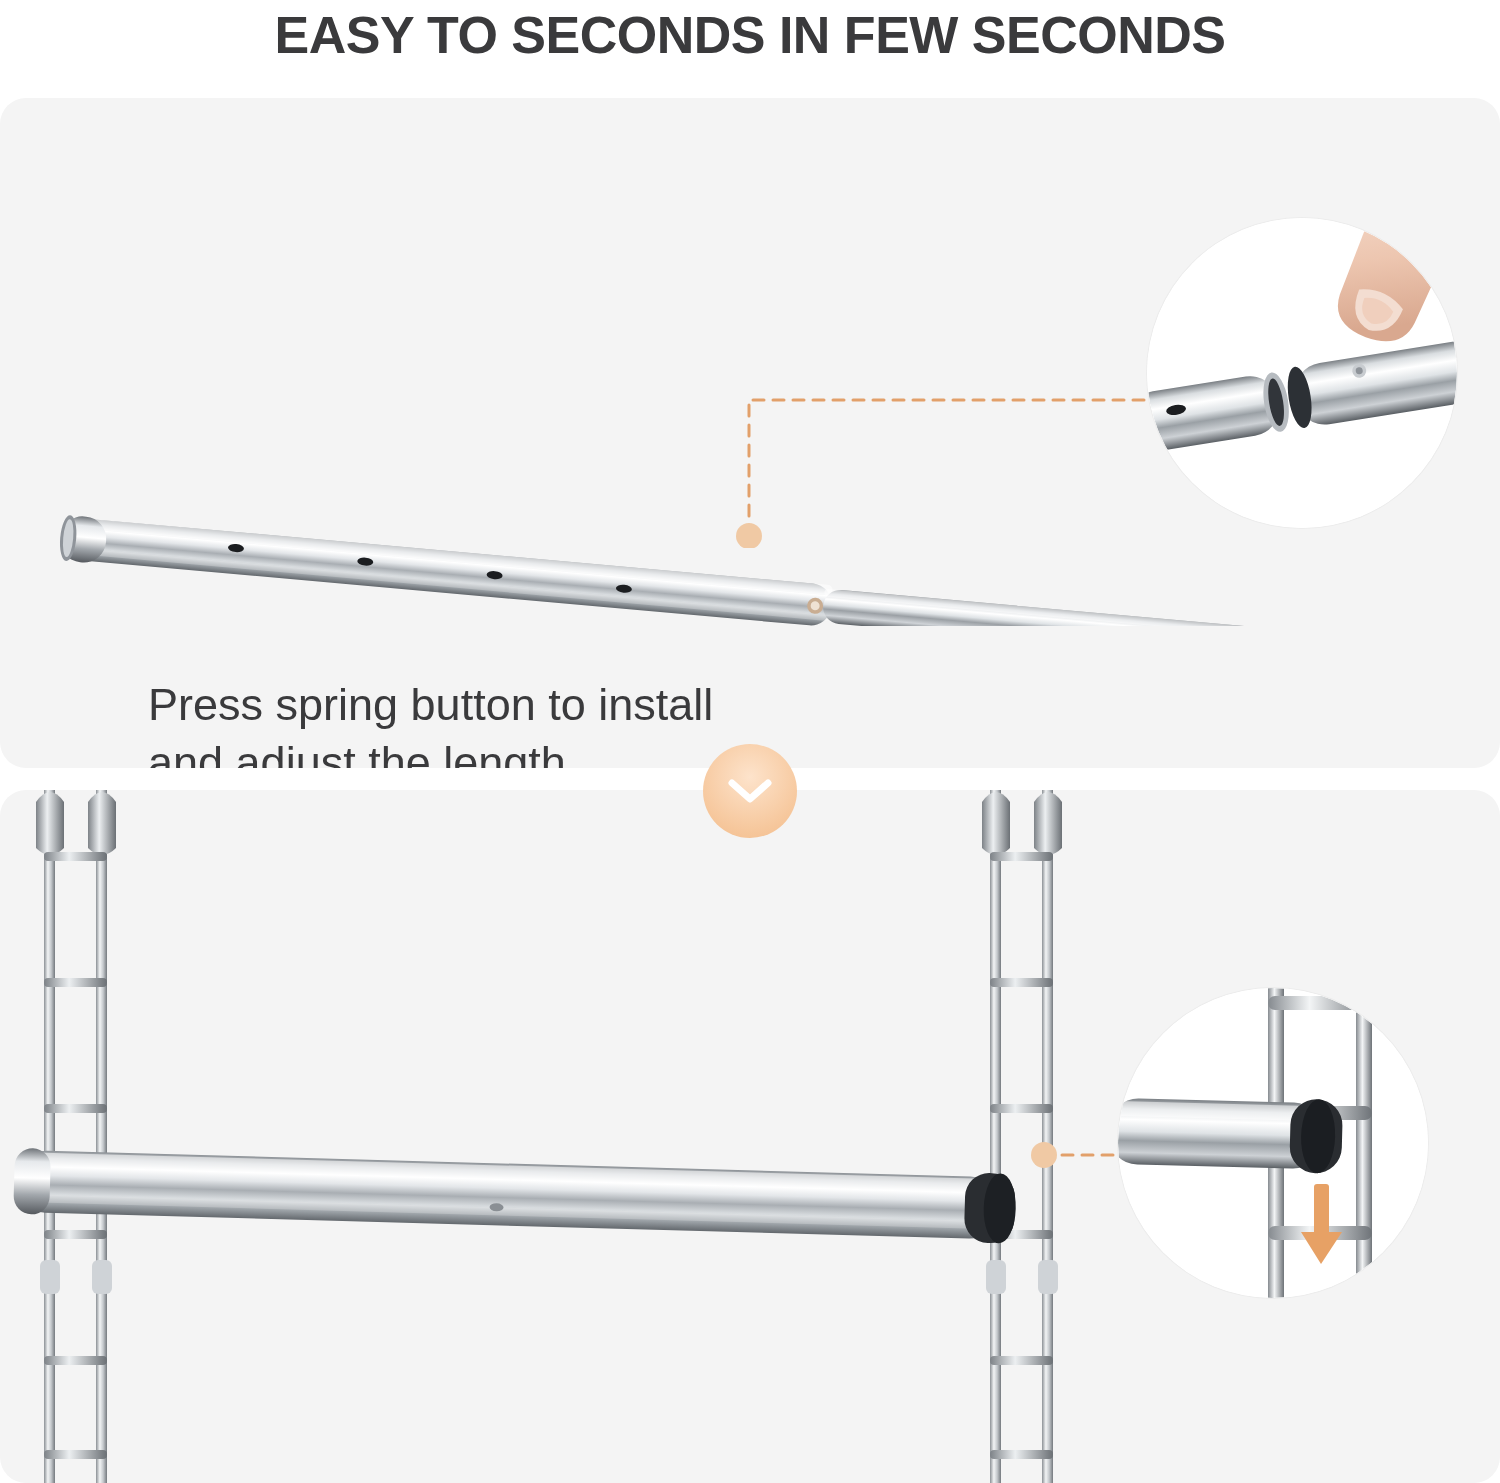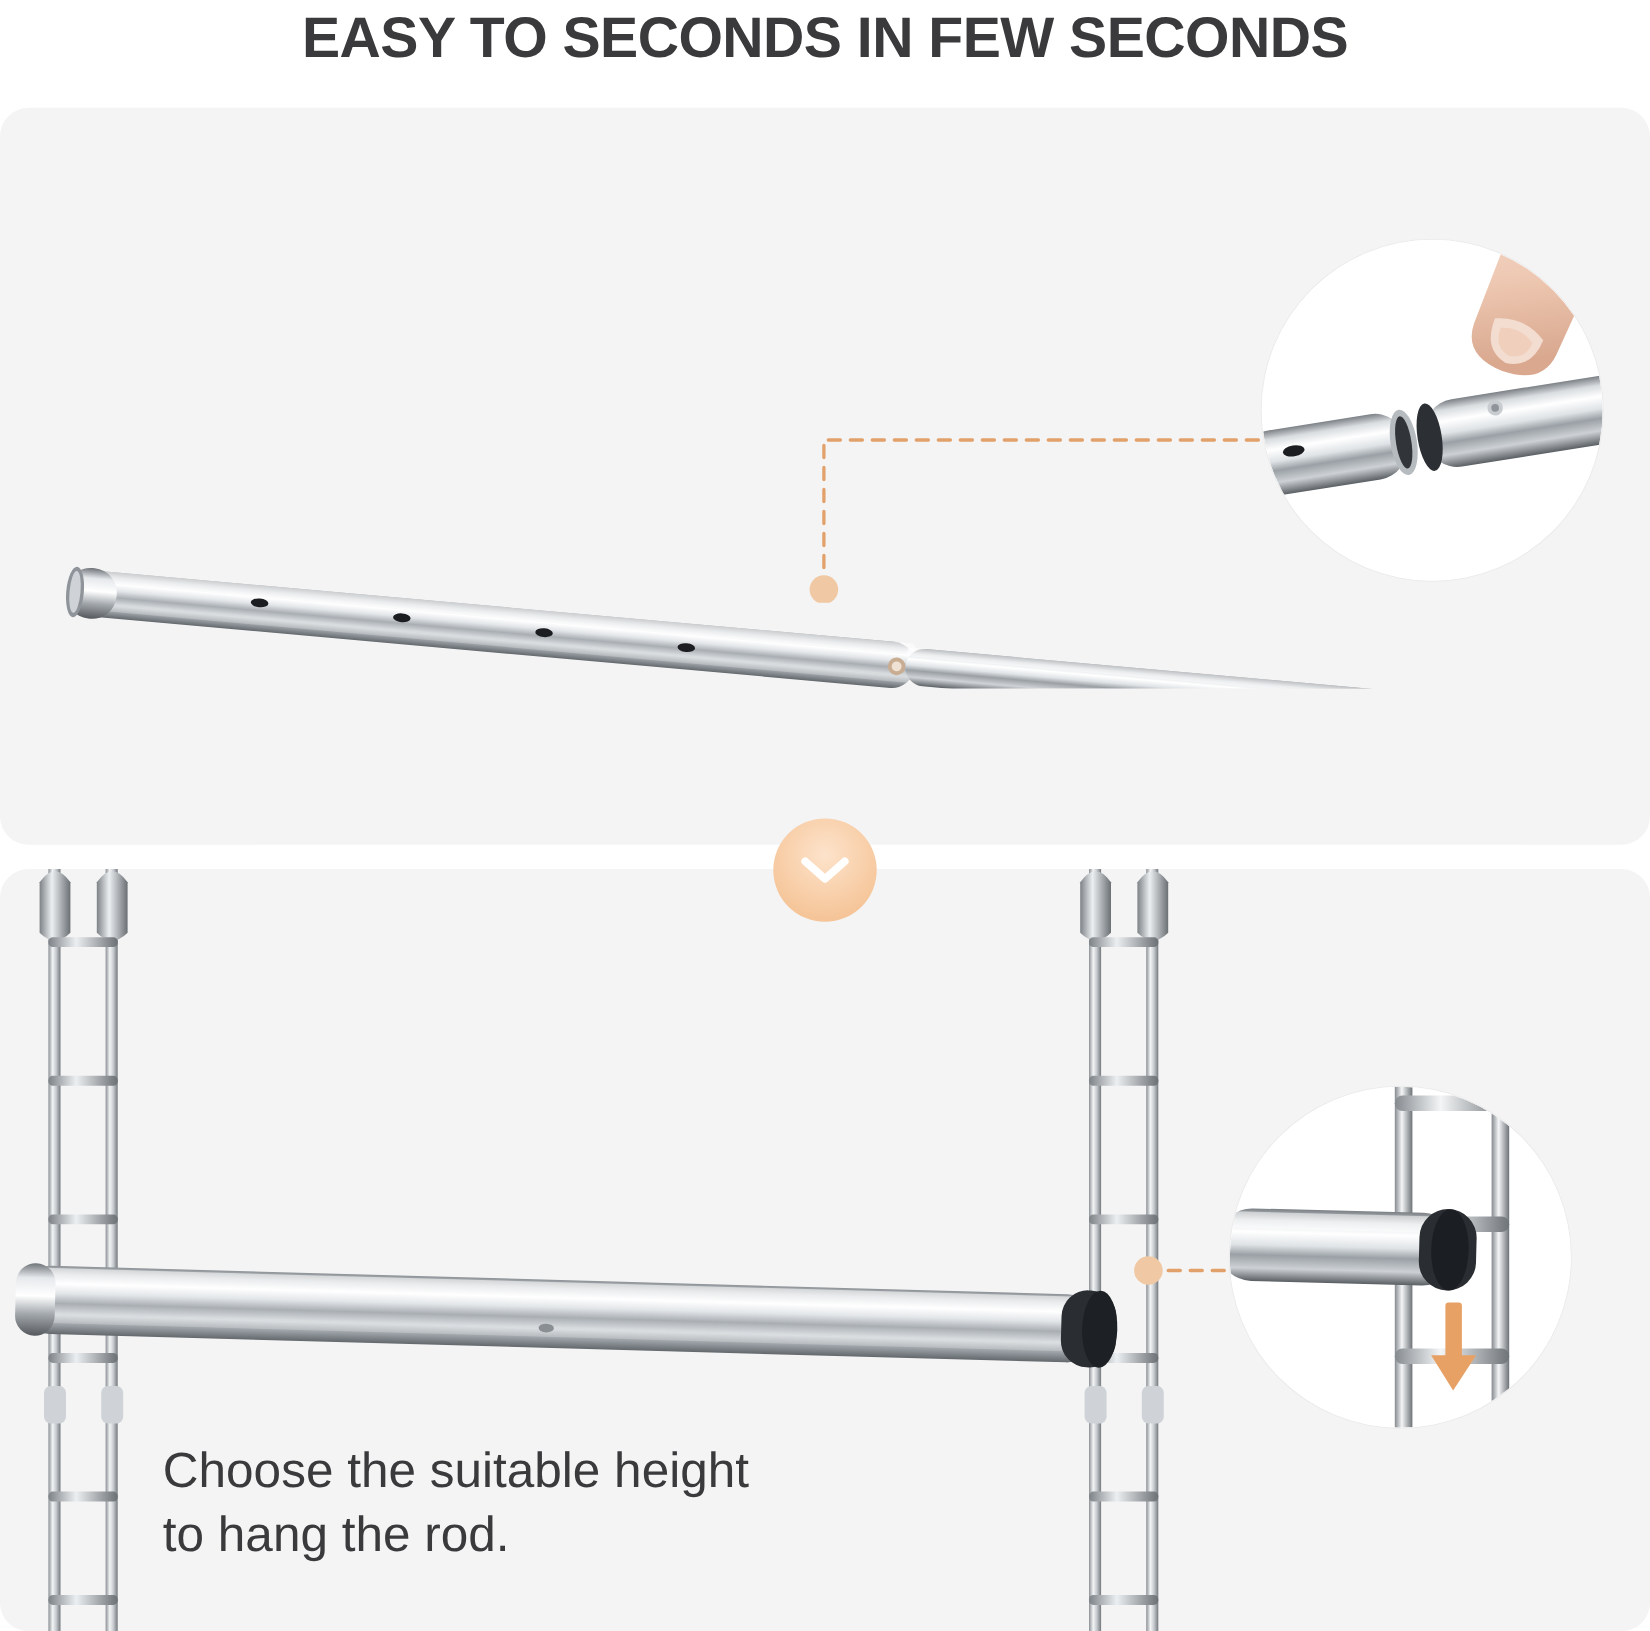--- a/index.html
+++ b/index.html
@@ -187,20 +187,22 @@
 
         <g transform="rotate(22 230 70)">
           <path d="M196 -40 L262 -40 Q280 -40 282 0 L278 88 Q276 118 238 120 Q200 120 198 90 L196 -40 Z" fill="url(#skin)"></path>
           <path d="M214 78 Q238 66 262 80 Q262 108 238 112 Q214 108 214 78 Z" fill="#f3ddd1"></path>
           <path d="M222 84 Q238 76 254 86 Q254 102 238 105 Q222 102 222 84 Z" fill="#f0cfbd"></path>
         </g>
       </g>
     </svg>
   </div>
 
+  <div class="caption" id="caption-top">Press spring button to install
+and adjust the length.</div>
 </div>
 
 <div class="chevron-badge">
   <svg width="46" height="30" viewBox="0 0 46 30">
     <polyline points="5,7 23,23 41,7" fill="none" stroke="#ffffff" stroke-width="7" stroke-linecap="round" stroke-linejoin="round"></polyline>
   </svg>
 </div>
 
 <div class="panel" id="panel-bottom">
 
@@ -320,15 +322,13 @@
         </g>
 
         <g>
           <rect x="196" y="196" width="15" height="52" fill="#e7a165" rx="3"></rect>
           <polygon points="183,244 224,244 203,276" fill="#e7a165"></polygon>
         </g>
       </g>
     </svg>
   </div>
 
-  <div class="caption" id="caption-bottom" style="left:148px;top:518px;">Choose the suitable height
-to hang the rod.</div>
 </div>
 
 </body></html>

